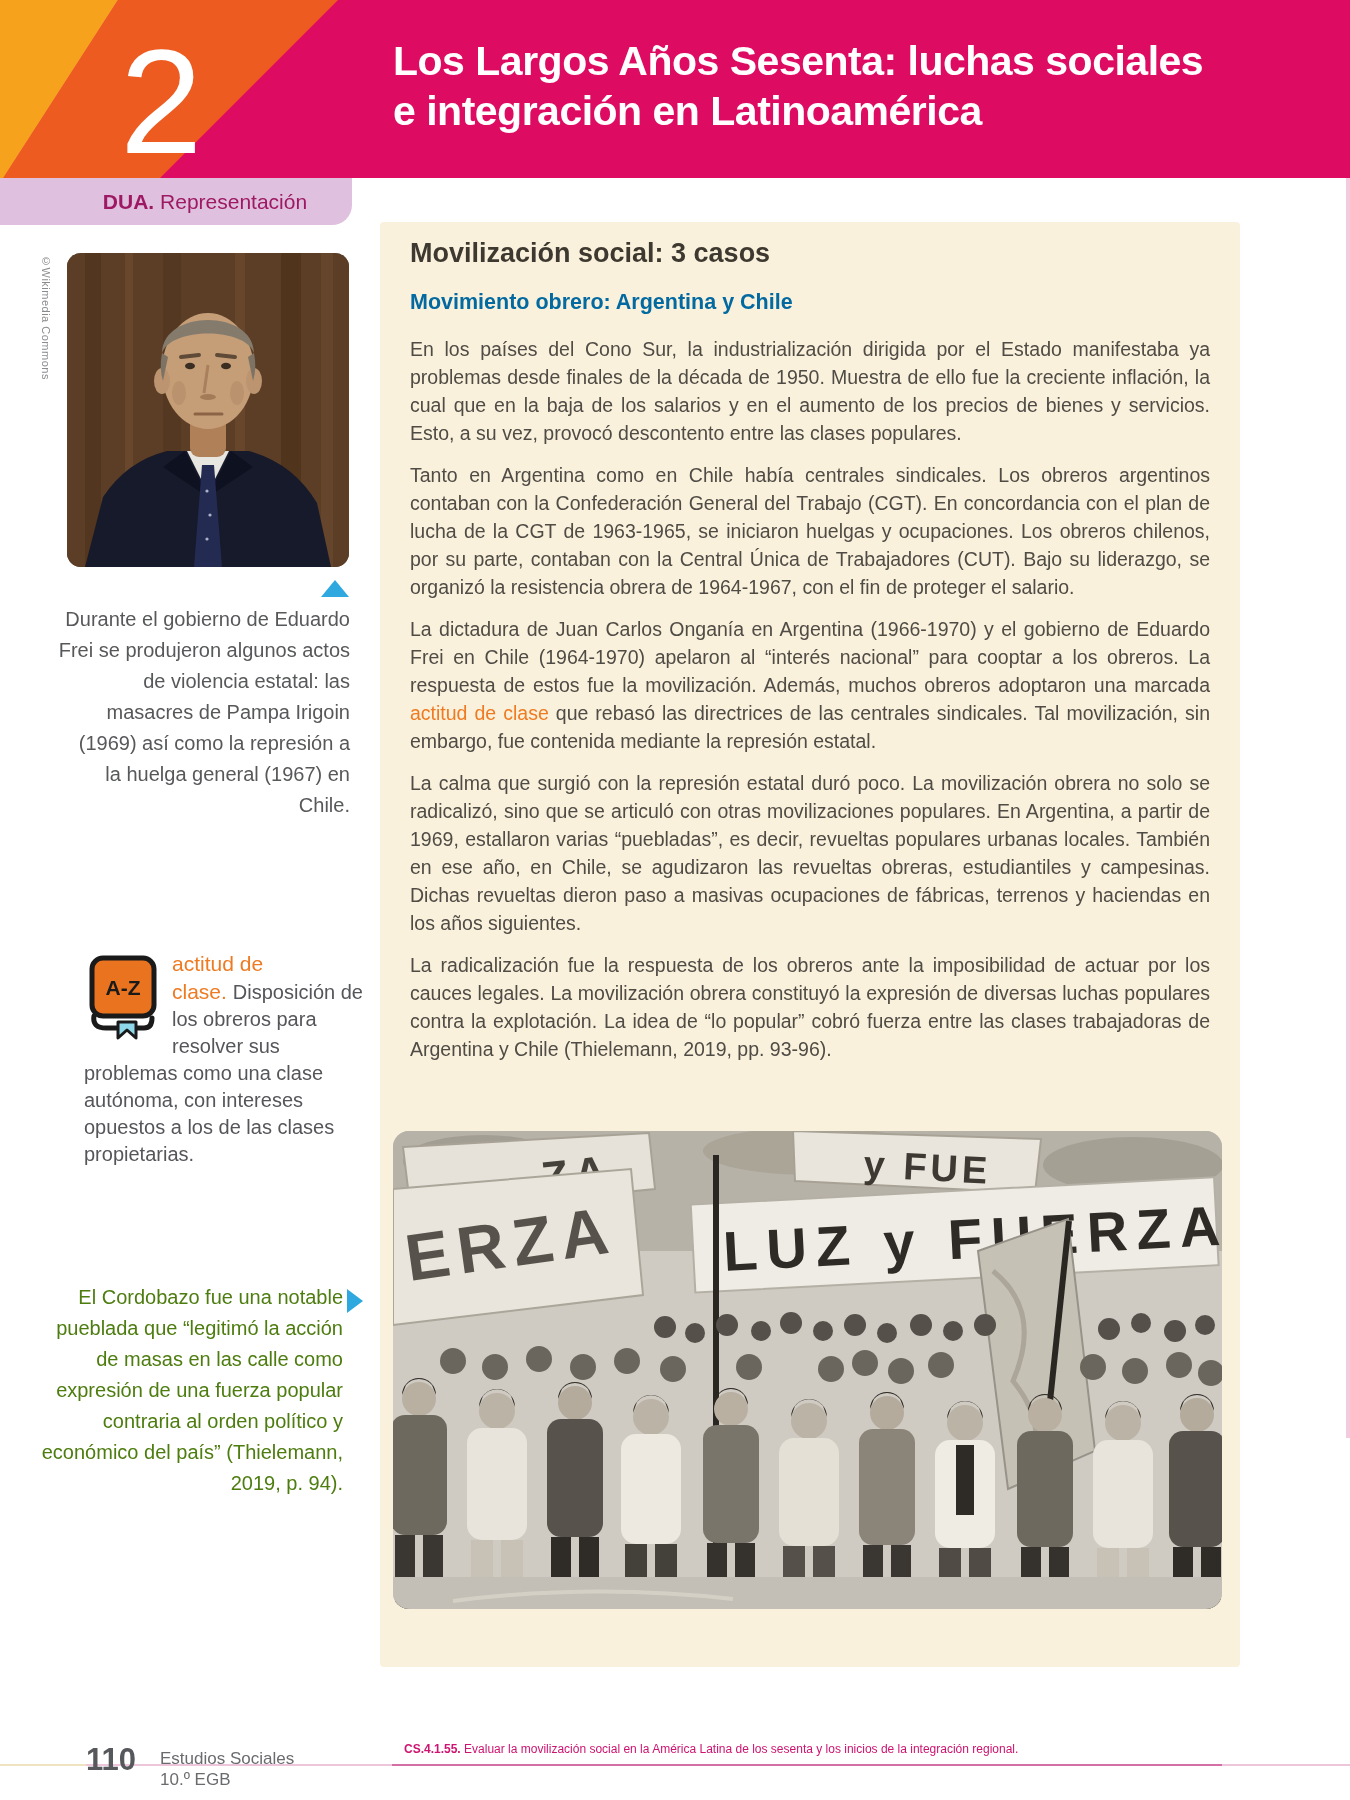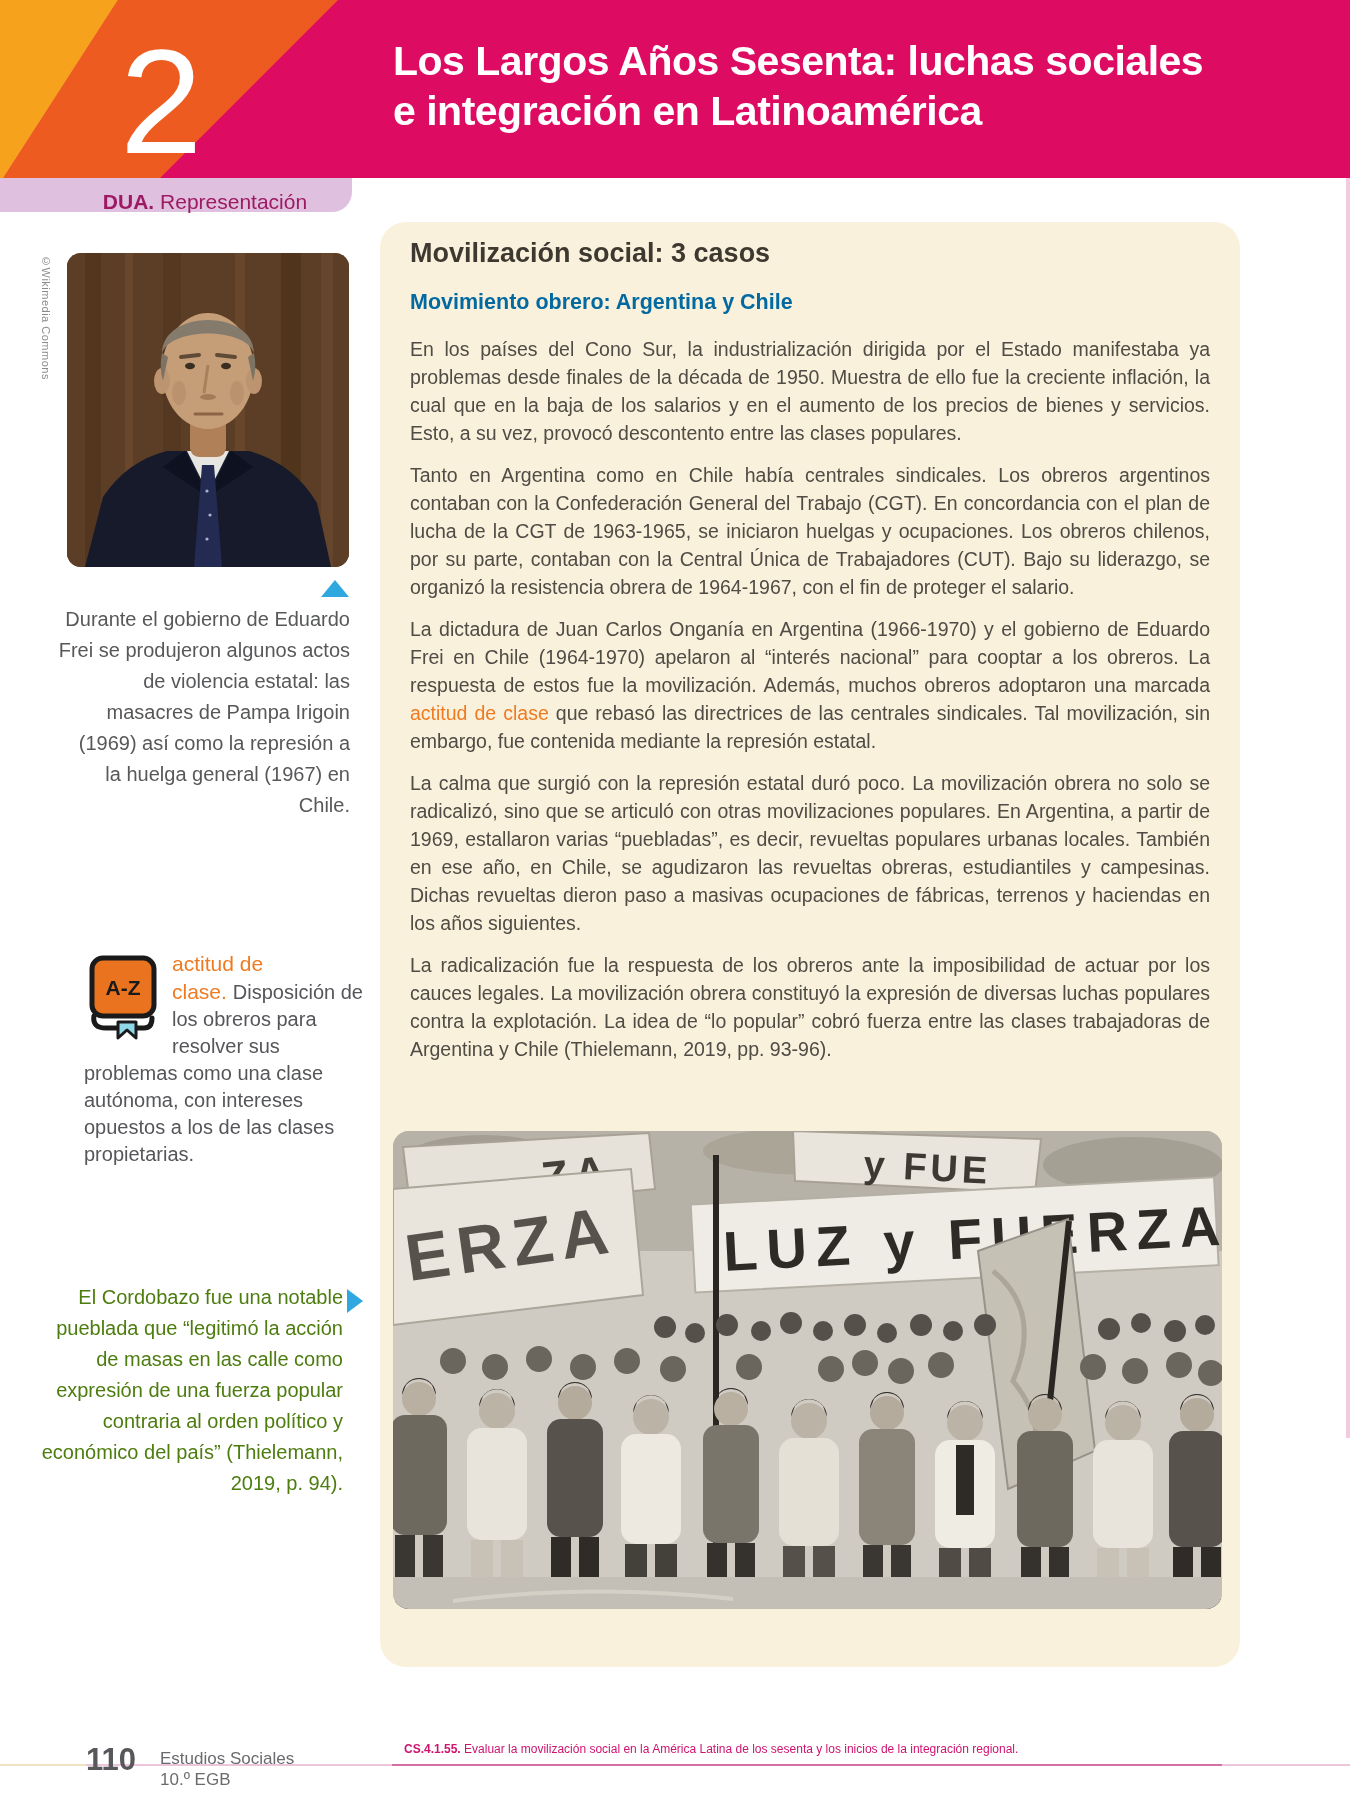--- a/index.html
+++ b/index.html
@@ -15,21 +15,21 @@
   #header-svg { left:0; top:0; }
   #unit-number {
     left:120px; top:28px; color:#ffffff; font-size:148px; line-height:1;
     font-weight:400; letter-spacing:-2px;
   }
   #page-title {
     left:393px; top:36px; color:#ffffff; font-weight:bold;
     font-size:41px; line-height:50px; letter-spacing:-0.5px;
   }
   #dua-bar {
-    left:0; top:178px; width:352px; height:34px; background:#DFC0DE;
+    left:0; top:178px; width:352px; height:47px; background:#DFC0DE;
     border-radius:0 0 20px 0; line-height:47px; text-align:center;
     padding-left:58px; box-sizing:border-box; color:#9D1963; font-size:21px;
   }
   #dua-bar .b { font-weight:bold; }
   #edge-strip { left:1346px; top:178px; width:4px; height:1260px; background:#F3CBDE; }
 
   
   #portrait-frame {
     left:67px; top:253px; width:282px; height:314px; border-radius:14px;
     overflow:hidden; background:#5C3E27;
@@ -62,21 +62,21 @@
     border-left:16px solid #2FA8DF;
   }
   #cordobazo-caption {
     left:40px; top:1282px; width:303px; text-align:right;
     color:#4d7c0f; font-size:20px; line-height:31px;
   }
 
   
   #main-panel {
     left:380px; top:222px; width:860px; height:1445px; background:#FAF1DC;
-    border-radius:26px; box-sizing:border-box; padding:16px 30px 8px 30px;
+    border-radius:4px; box-sizing:border-box; padding:16px 30px 8px 30px;
   }
   #main-panel h1 {
     margin:0; font-size:27px; line-height:31px; color:#3E3930; font-weight:bold;
   }
   #main-panel h2 {
     margin:21px 0 0 0; font-size:21.5px; line-height:25px; color:#0369a1; font-weight:bold;
   }
   #main-panel p {
     margin:14px 0 0 0; font-size:19.5px; line-height:28px; color:#4F4B45;
     text-align:justify;

